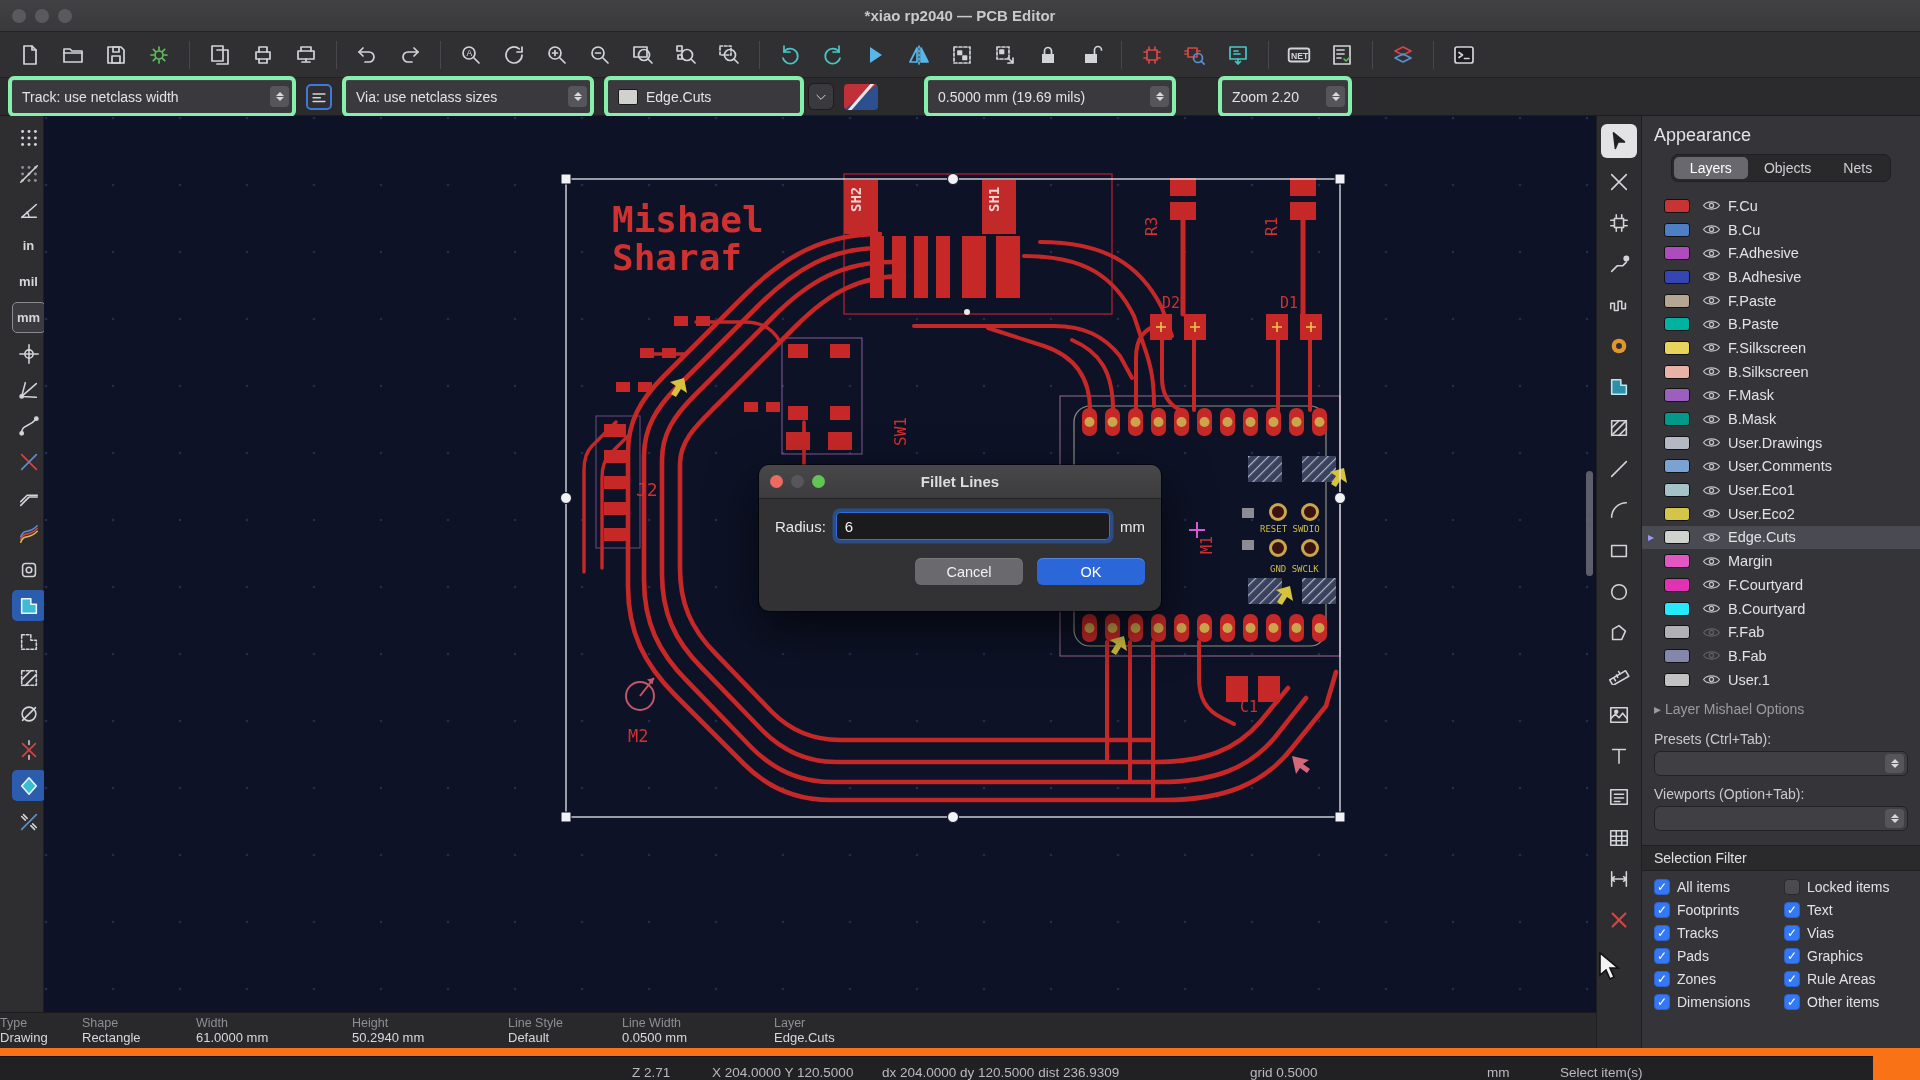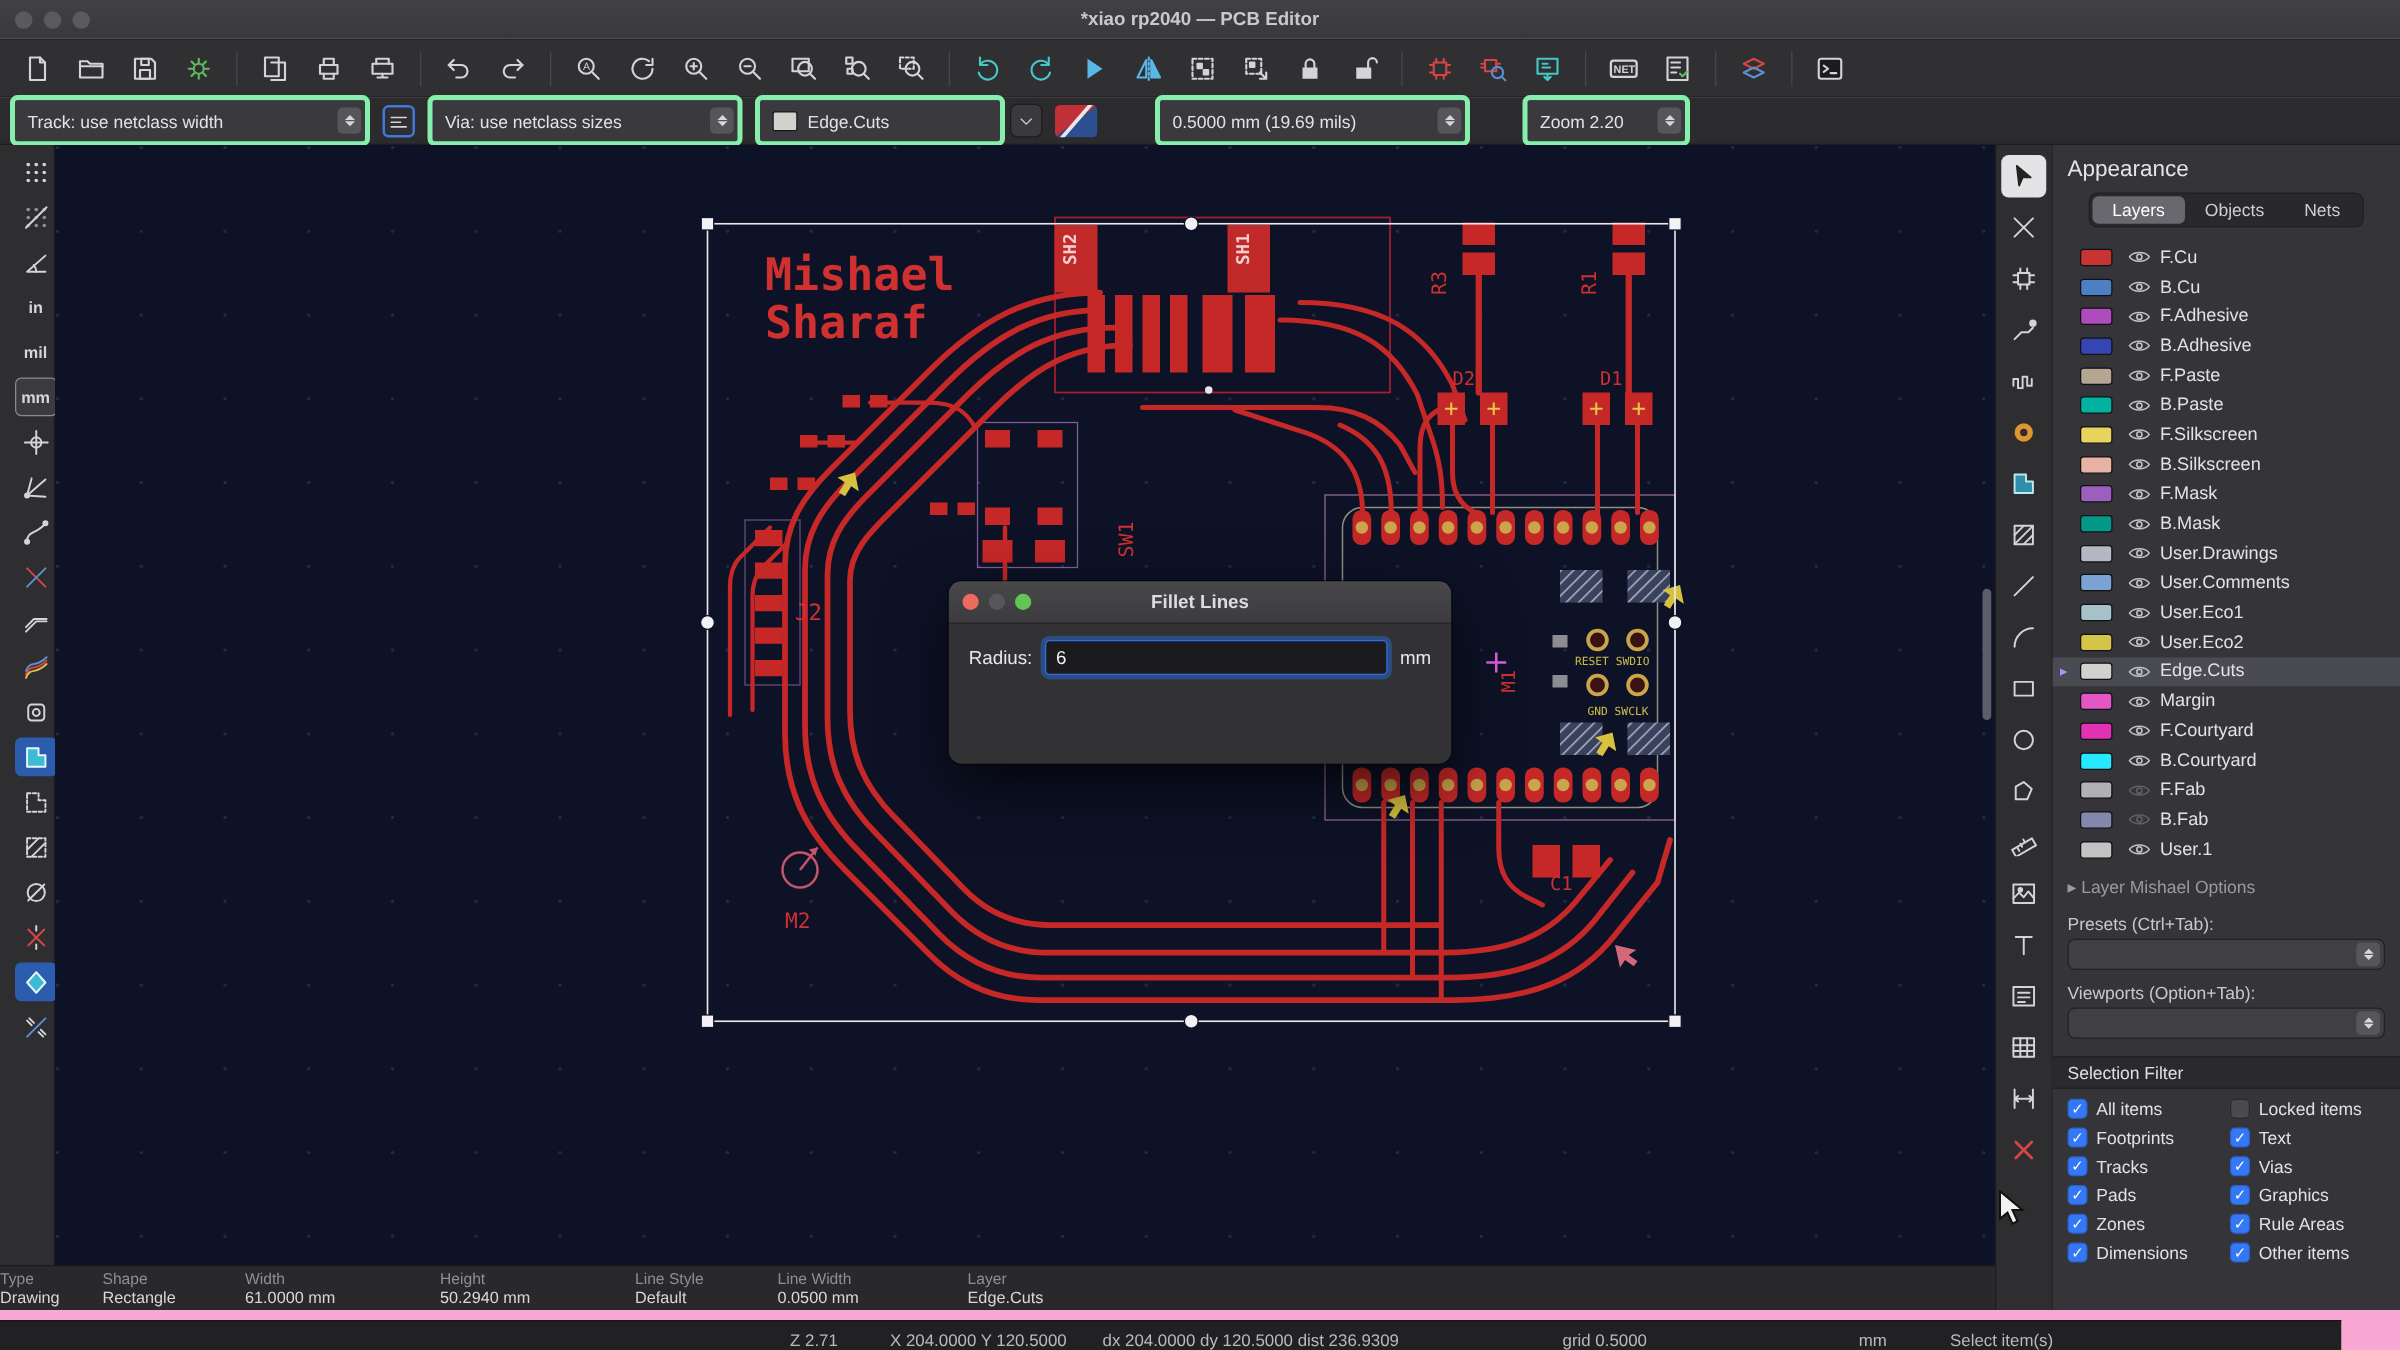--- a/index.html
+++ b/index.html
@@ -1,18 +1,18 @@
 <!DOCTYPE html>
 <html><head>
 <meta charset="utf-8">
 <style>
   * { margin:0; padding:0; box-sizing:border-box; }
   html,body { width:1920px; height:1080px; overflow:hidden; background:#1e1e20;
     font-family:"Liberation Sans", sans-serif; -webkit-font-smoothing:antialiased; }
-  #app { position:relative; width:1920px; height:1080px; background:#f9a8d4; }
+  #app { position:relative; width:1920px; height:1080px; background:#f97316; }
 
   
   #titlebar { position:absolute; left:0; top:0; width:1920px; height:32px;
     background:linear-gradient(#414143,#39393b); border-bottom:1px solid #232325;
     display:flex; align-items:center; justify-content:center; }
   .traffic { position:absolute; left:12px; top:9px; display:flex; gap:9px; }
   .light { width:14px; height:14px; border-radius:50%; background:#5a5a5e; }
   #win-title { color:#c9c9cc; font-size:15px; font-weight:bold; }
 
   
@@ -1288,20 +1288,24 @@
         <div class="dlg-light dlg-gray"></div>
         <div class="dlg-light dlg-green"></div>
       </div>
       <div id="dialog-title">Fillet Lines</div>
     </div>
     <div id="dialog-body">
       <span id="radius-label">Radius:</span>
       <input id="radius-input" type="text" value="6" style="">
       <span id="radius-unit">mm</span>
     </div>
+    <div id="dialog-buttons">
+      <button class="dlg-btn" id="btn-cancel">Cancel</button>
+      <button class="dlg-btn" id="btn-ok">OK</button>
+    </div>
   </div>
 
   <div id="mouse-cursor">
     <svg width="28" height="30" viewBox="0 0 28 30">
         <path d="M2 1l0 22 6-5 4 9 4-2-4-9 8 0z" fill="#f2f2f4" stroke="#111" stroke-width="1.6"></path>
       </svg>
   </div>
 
 </div>
 

